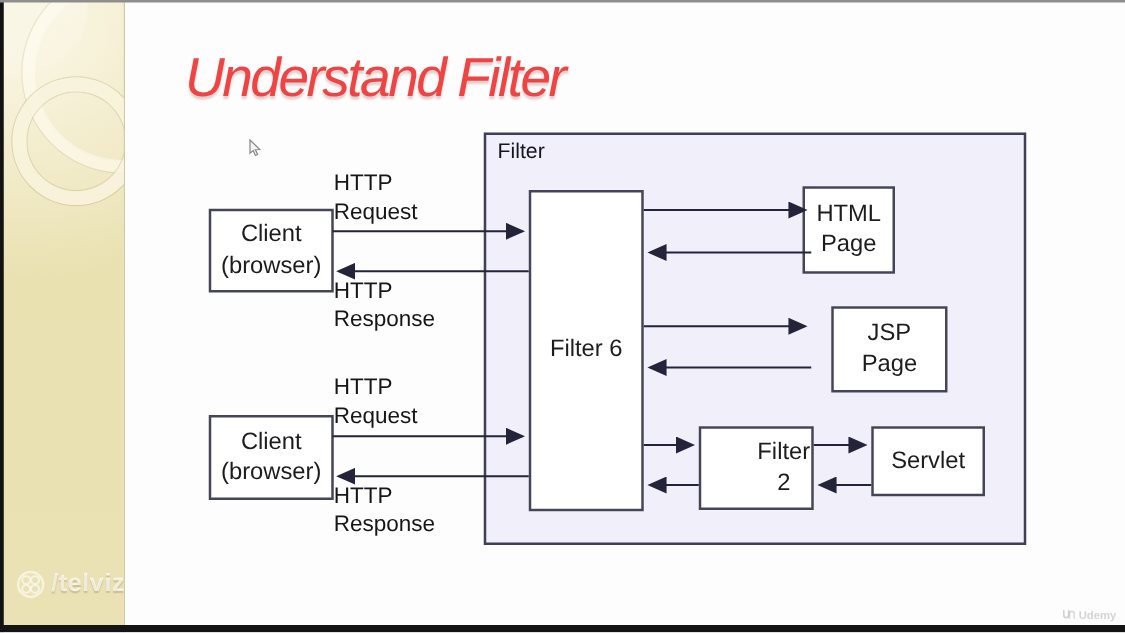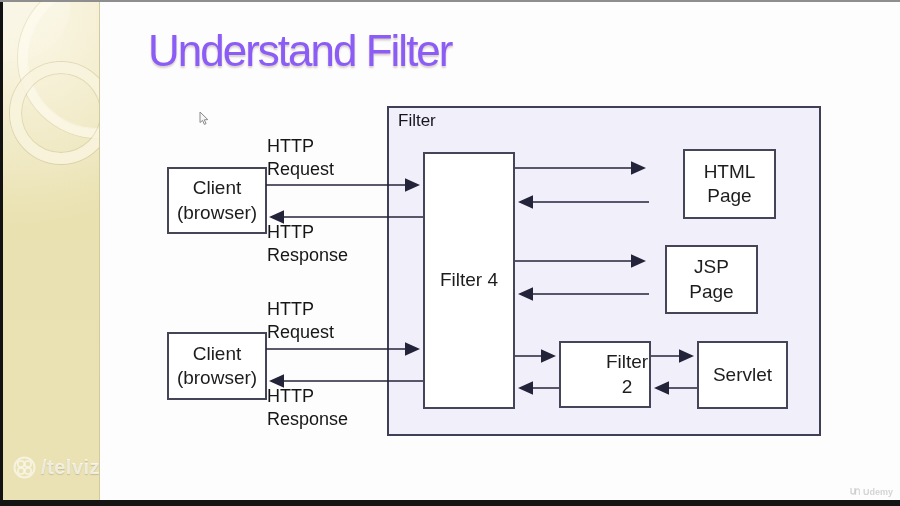--- a/index.html
+++ b/index.html
@@ -61,24 +61,25 @@
   .wm {
     position: absolute; left: 13px; top: 456px;
     display: flex; align-items: center; gap: 5px;
     color: rgba(255,255,255,0.68); z-index: 8;
     text-shadow: 0 1px 1px rgba(160,150,110,0.45);
   }
   .wm-icon { width: 23px; height: 23px; opacity: 0.8; }
   .wm-text { font-size: 20px; font-weight: bold; letter-spacing: 0.5px; white-space: nowrap; }
   
   .title {
-    position: absolute; left: 148px; top: 26px;
+    position: absolute; left: 148px; top: 38px;
     font-size: 44px; letter-spacing: -2px; font-weight: normal;
-    color: #8b5cf6; margin: 0; z-index: 5;
+    color: #ef4444; margin: 0; z-index: 5;
     text-shadow: 0 2px 2px rgba(80,30,20,0.22);
+    font-style: italic;
   }
   
   .server {
     position: absolute; left: 387px; top: 106px; width: 434px; height: 330px;
     background: #f1f0fa; border: 2px solid #3f3f55;
     box-sizing: border-box; z-index: 1;
   }
   .server-label {
     position: absolute; left: 398px; top: 111px;
     font-size: 17px; color: #15151f; z-index: 6;
@@ -86,24 +87,24 @@
   .box {
     position: absolute; background: #ffffff;
     border: 2px solid #45455a; box-sizing: border-box;
     display: flex; flex-direction: column; align-items: center; justify-content: center;
     font-size: 19px; line-height: 1.28; color: #1d1d1d;
     text-align: center; z-index: 5;
   }
   .box-client1  { left: 167px; top: 167px; width: 100px; height: 67px; }
   .box-client2  { left: 167px; top: 332px; width: 100px; height: 68px; }
   .box-filter1  { left: 423px; top: 152px; width:  92px; height: 257px; }
-  .box-html     { left: 683px; top: 149px; width:  93px; height: 70px; }
+  .box-html     { left: 642px; top: 149px; width:  74px; height: 70px; }
   .box-jsp      { left: 665px; top: 245px; width:  93px; height: 69px; }
   .box-filter2  { left: 559px; top: 341px; width:  92px; height: 67px; padding-left: 44px; }
-  .box-servlet  { left: 697px; top: 341px; width:  91px; height: 68px; }
+  .box-servlet  { left: 697px; top: 341px; width:  91px; height: 56px; }
   .elabel {
     position: absolute; width: 120px; left: 267px;
     text-align: left; font-size: 18px; line-height: 23px;
     color: #161616; z-index: 6;
   }
   .elabel-req1 { top: 135px; }
   .elabel-res1 { top: 221px; }
   .elabel-req2 { top: 298px; }
   .elabel-res2 { top: 385px; }
   .arrows {
@@ -158,21 +159,21 @@
 
   <div class="box box-client1">
     <span>Client</span>
     <span>(browser)</span>
   </div>
   <div class="box box-client2">
     <span>Client</span>
     <span>(browser)</span>
   </div>
   <div class="box box-filter1">
-    <span>Filter 4</span>
+    <span>Filter 6</span>
   </div>
   <div class="box box-html">
     <span>HTML</span>
     <span>Page</span>
   </div>
   <div class="box box-jsp">
     <span>JSP</span>
     <span>Page</span>
   </div>
   <div class="box box-filter2">

